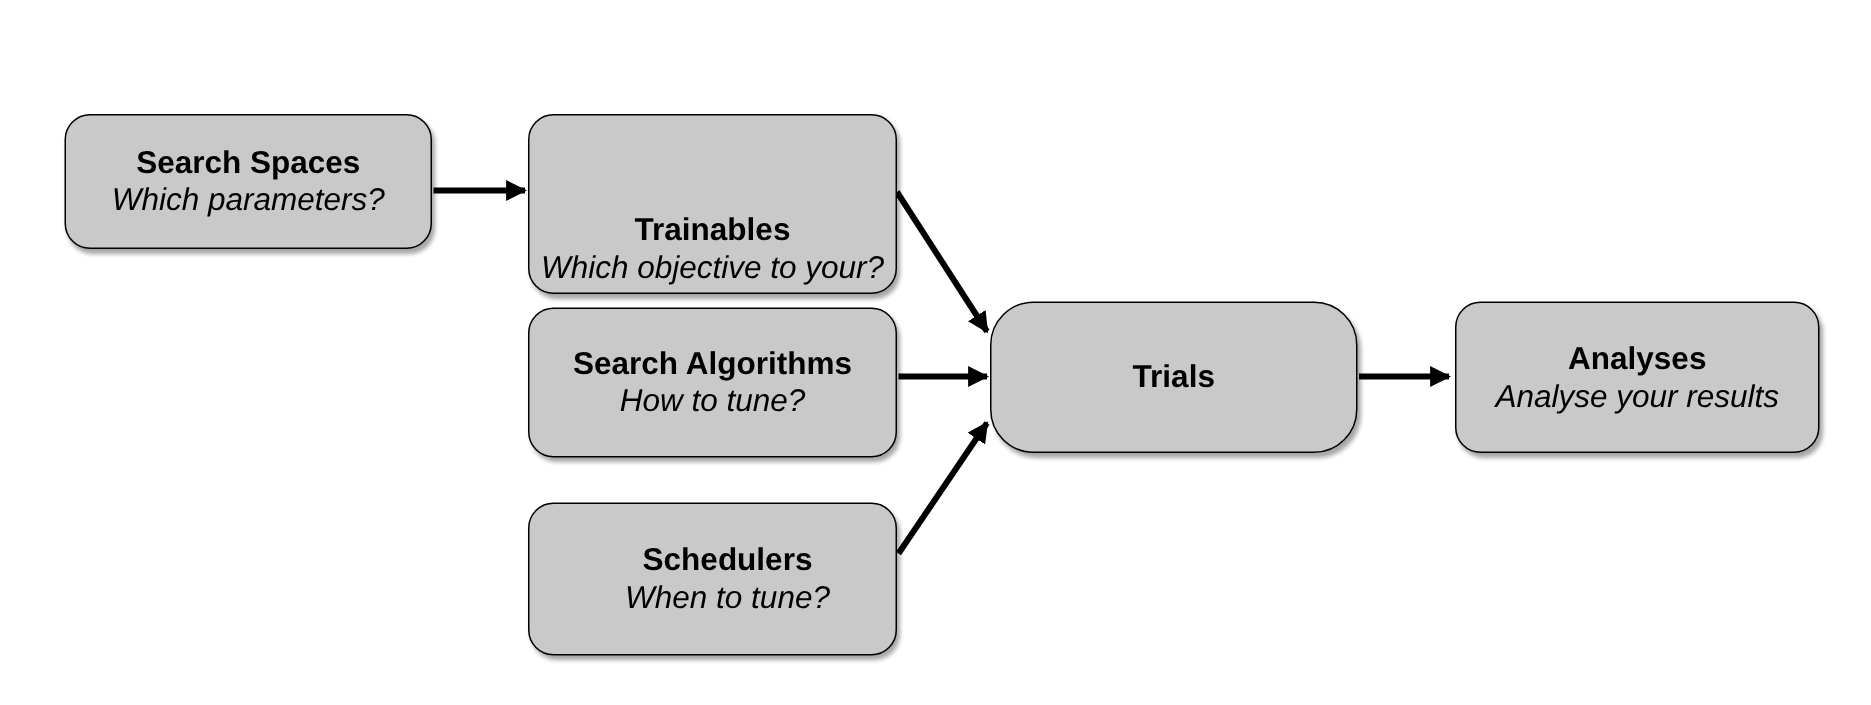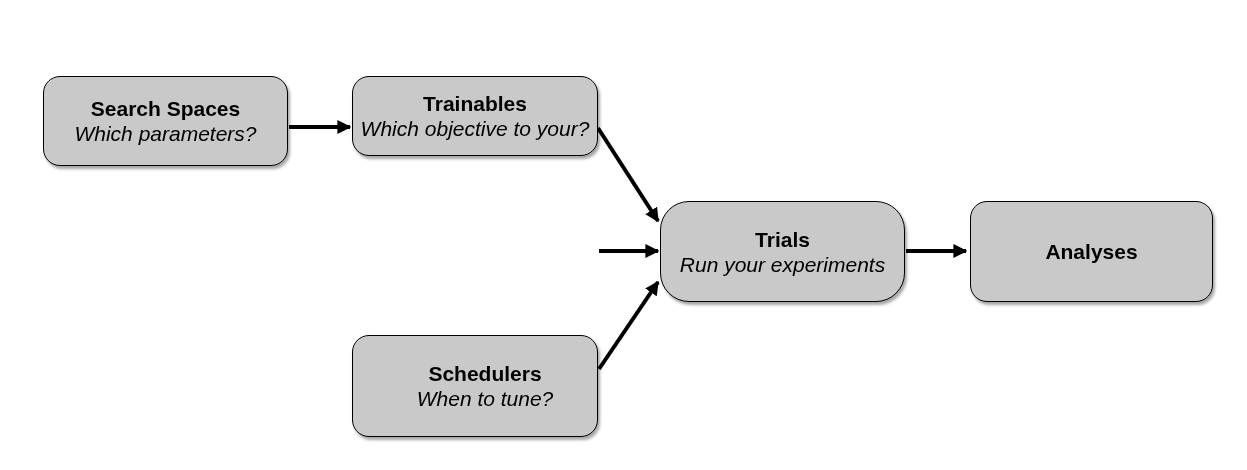--- a/index.html
+++ b/index.html
@@ -50,21 +50,21 @@
     line-height: 26px;
     white-space: nowrap;
   }
   .node .subtitle {
     font-style: italic;
     font-size: 21px;
     line-height: 24px;
     white-space: nowrap;
   }
   .n-search-spaces     { left: 43px;  top: 76px;  width: 245px; height: 90px; }
-  .n-trainables        { left: 352px; top: 76px;  width: 246px; height: 80px; }
+  .n-trainables        { left: 352px; top: 76px;  width: 246px; height: 120px; justify-content: flex-end; }
   .n-search-algorithms { left: 352px; top: 205px; width: 246px; height: 100px; }
   .n-schedulers        { left: 352px; top: 335px; width: 246px; height: 102px; padding-left: 28px; }
   .n-trials            { left: 660px; top: 201px; width: 245px; height: 101px; border-radius: 29px; }
   .n-analyses          { left: 970px; top: 201px; width: 243px; height: 101px; }
 </style>
 </head>
 <body>
 
 <div class="canvas">
 
@@ -84,28 +84,32 @@
   <div class="node n-search-spaces">
     <div class="title">Search Spaces</div>
     <div class="subtitle">Which parameters?</div>
   </div>
 
   <div class="node n-trainables">
     <div class="title">Trainables</div>
     <div class="subtitle">Which objective to your?</div>
   </div>
 
+  <div class="node n-search-algorithms">
+    <div class="title">Search Algorithms</div>
+    <div class="subtitle">How to tune?</div>
+  </div>
 
   <div class="node n-schedulers">
     <div class="title">Schedulers</div>
     <div class="subtitle">When to tune?</div>
   </div>
 
   <div class="node n-trials">
     <div class="title">Trials</div>
-    <div class="subtitle">Run your experiments</div>
   </div>
 
   <div class="node n-analyses">
     <div class="title">Analyses</div>
+    <div class="subtitle">Analyse your results</div>
   </div>
 
 </div>
 
 </body></html>

